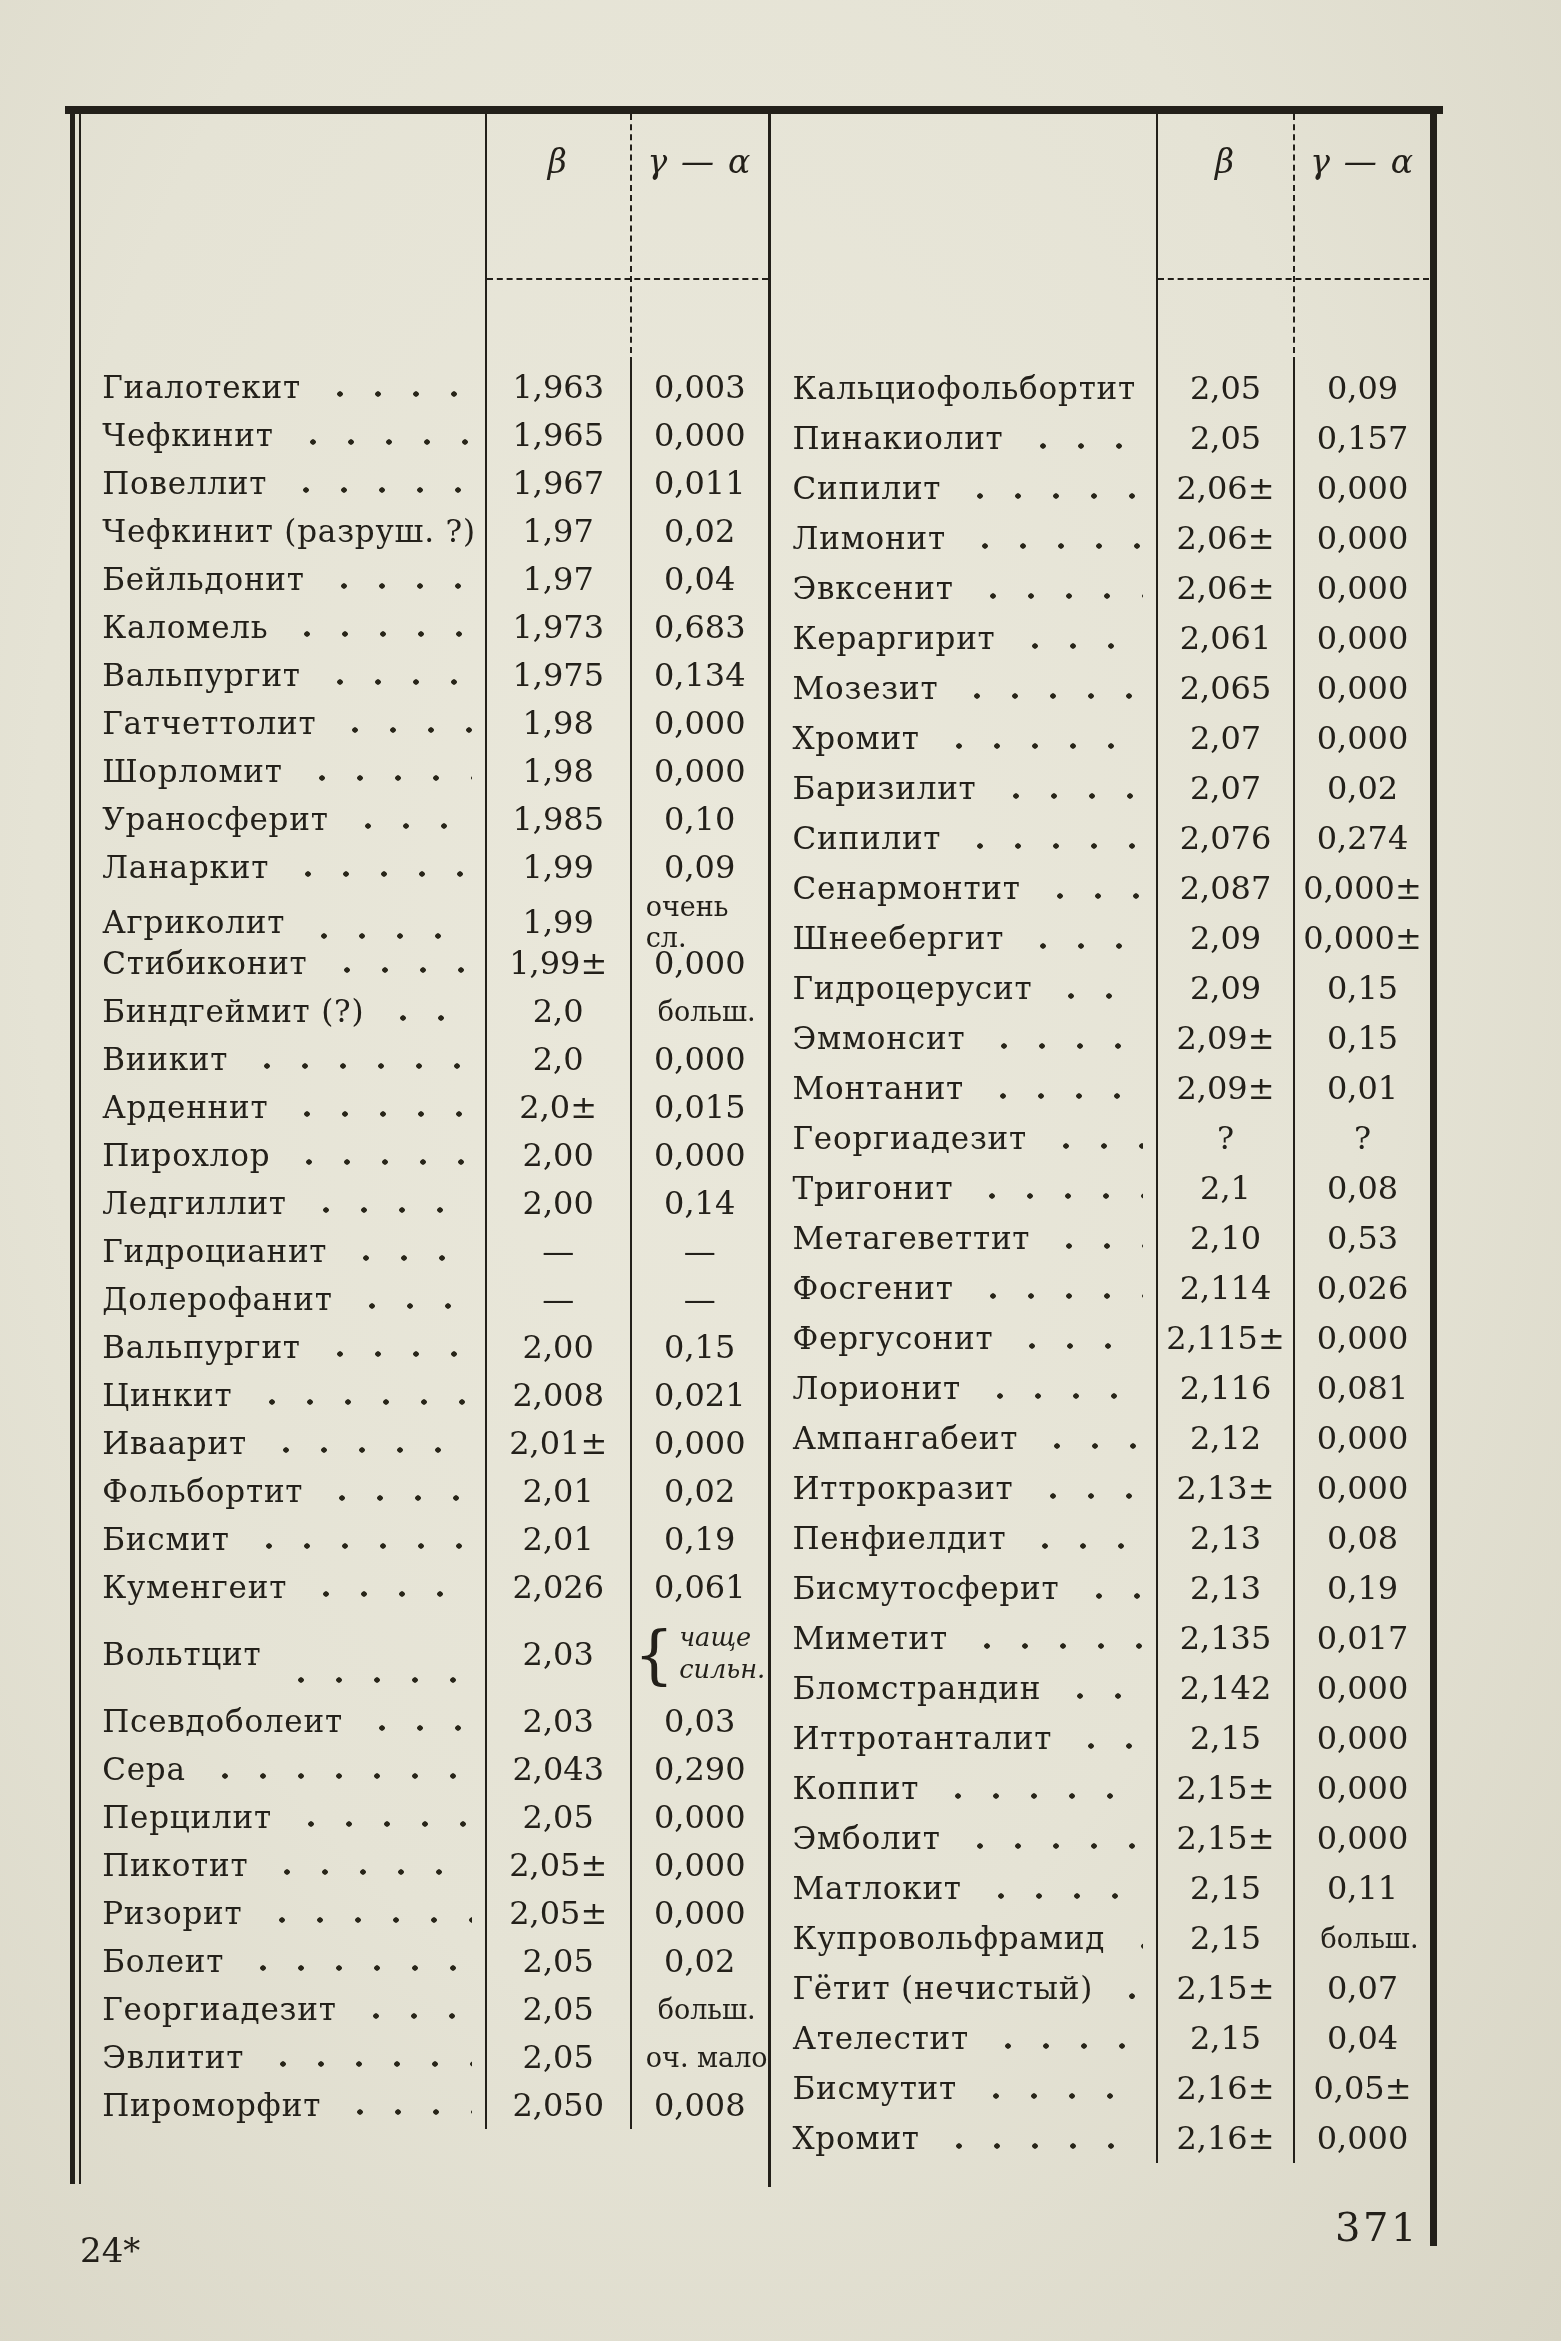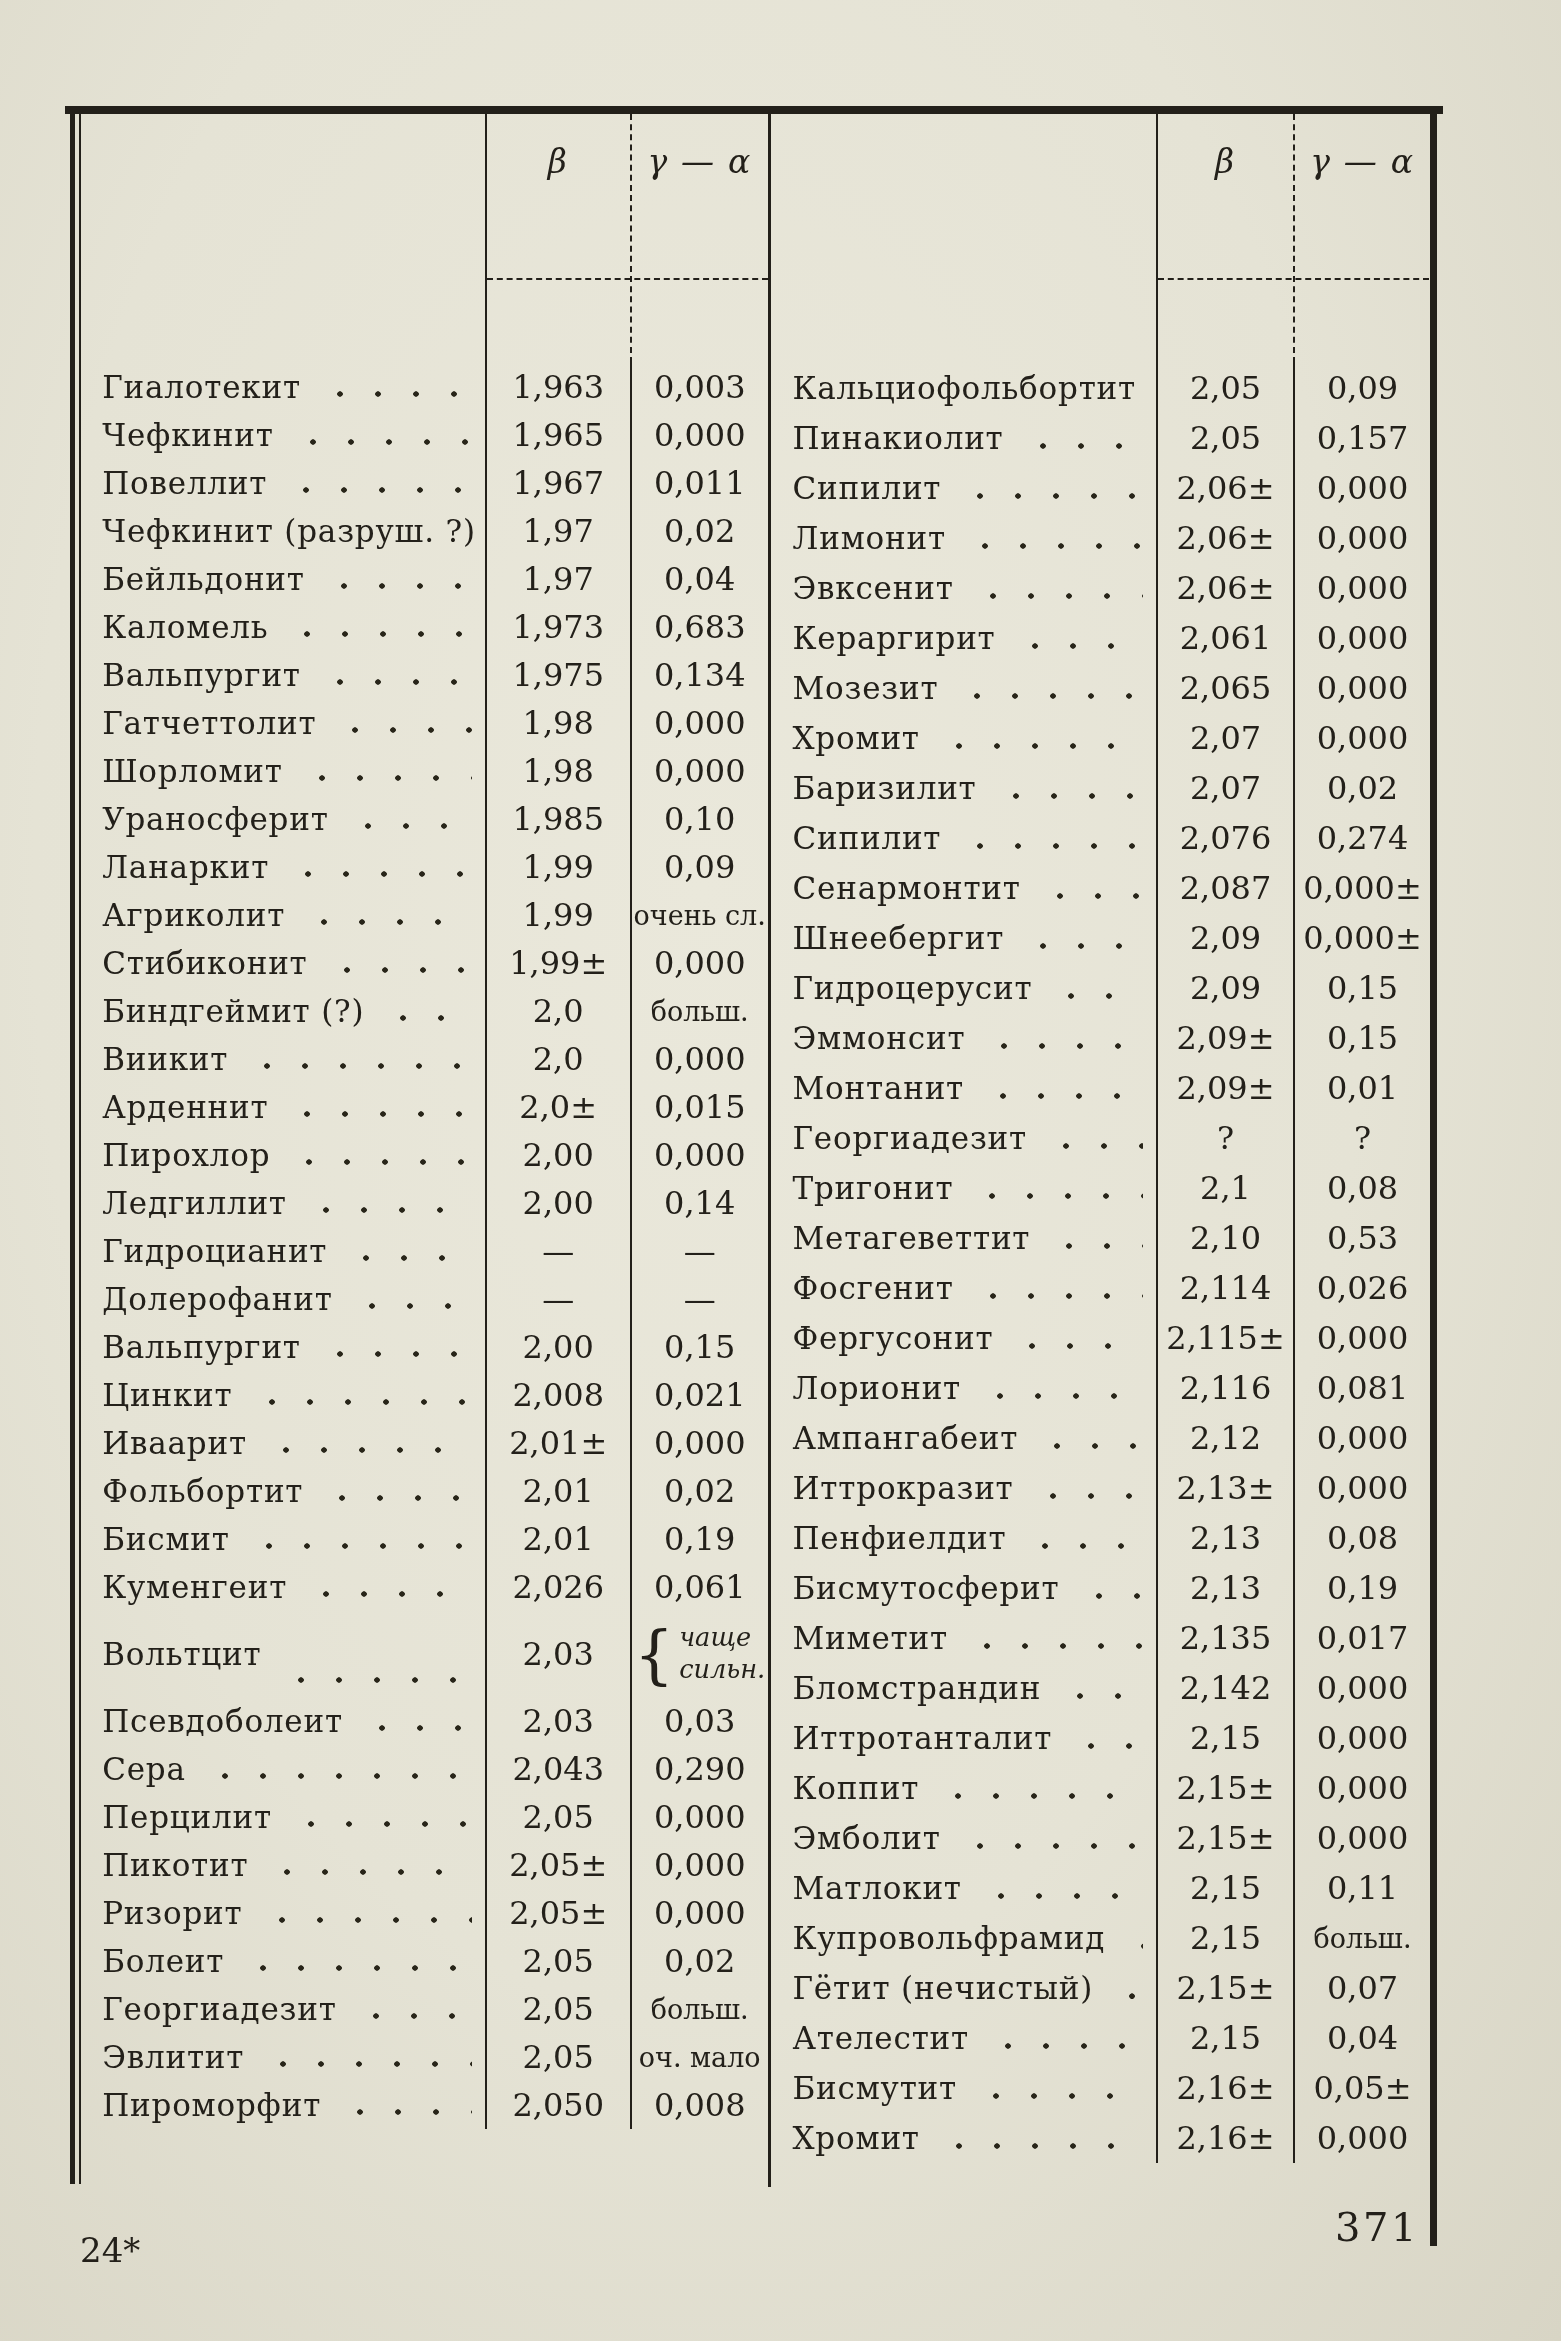--- a/index.html
+++ b/index.html
@@ -38,21 +38,21 @@
   .hcell.hbeta{border-right:2.5px dashed var(--ink);}
   .hcell span{margin-top:28px;font-size:33px;font-style:italic;letter-spacing:1.7px;}
   .hdash{position:absolute;left:var(--c1);right:0;top:164px;border-top:2.5px dashed var(--ink);}
 
   .tbody .row{display:grid;grid-template-columns:var(--c1) var(--c2) var(--c3);height:var(--rh);}
   .tbody .row.tall{height:86px;}
   .cell{display:flex;align-items:center;}
   .cell.name{padding-left:21.5px;border-right:2.5px solid var(--ink);min-width:0;}
   .cell.beta{justify-content:center;border-right:2.5px solid var(--ink);font-size:32px;}
   .cell.gamma{justify-content:center;font-size:32px;}
-  .cell.gamma.word{font-size:27px;}
+  .cell.gamma.word{font-size:27px;padding-left:14px;}
   .nm{font-size:31px;white-space:nowrap;letter-spacing:0.8px;}
   .leader{
     flex:1;height:8.3px;align-self:flex-end;
     margin:0 13.2px 13.2px 20px;
     background:radial-gradient(circle,#282519 2.5px,rgba(40,37,25,0) 3.1px);
     background-size:38px 8.3px;background-repeat:repeat-x;background-position:0 50%;
   }
   .brace{font-size:63px;font-weight:400;line-height:.8;margin-right:5px;transform:translateY(1.7px);}
   .stack{display:flex;flex-direction:column;font-size:25.6px;line-height:1.25;text-align:left;font-style:italic;}
 

